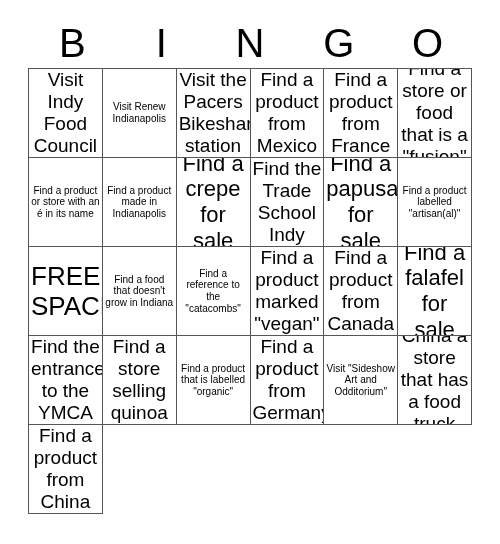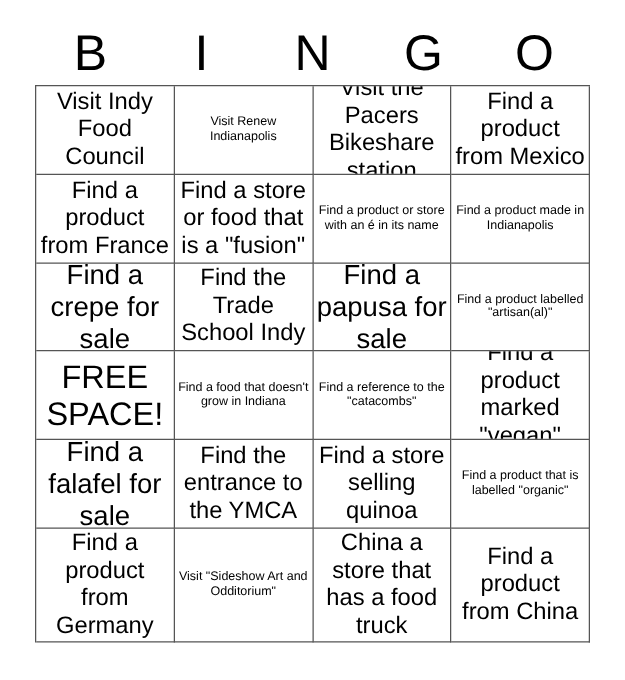--- a/index.html
+++ b/index.html
@@ -44,21 +44,21 @@
   #grid {
     position: absolute;
     left: 28px;
     top: 68px;
     width: 444px;
     height: 446px;
     box-sizing: border-box;
     border-top: 1px solid #555555;
     border-left: 1px solid #555555;
     display: grid;
-    grid-template-columns: repeat(4, 1fr);
+    grid-template-columns: repeat(6, 1fr);
     grid-template-rows: repeat(5, 1fr);
   }
   .cell {
     box-sizing: border-box;
     border-right: 1px solid #555555;
     border-bottom: 1px solid #555555;
     display: flex;
     align-items: center;
     justify-content: center;
     text-align: center;
@@ -134,20 +134,23 @@
       </div>
       <div class="cell fs-sm">
         <span class="cell-text">Find a food that doesn't grow in Indiana</span>
       </div>
       <div class="cell fs-sm">
         <span class="cell-text">Find a reference to the "catacombs"</span>
       </div>
       <div class="cell fs-md">
         <span class="cell-text">Find a product marked "vegan"</span>
       </div>
+      <div class="cell fs-md">
+        <span class="cell-text">Find a product from Canada</span>
+      </div>
       <div class="cell fs-xl">
         <span class="cell-text">Find a falafel for sale</span>
       </div>
       <div class="cell fs-md">
         <span class="cell-text">Find the entrance to the YMCA</span>
       </div>
       <div class="cell fs-md">
         <span class="cell-text">Find a store selling quinoa</span>
       </div>
       <div class="cell fs-sm">

